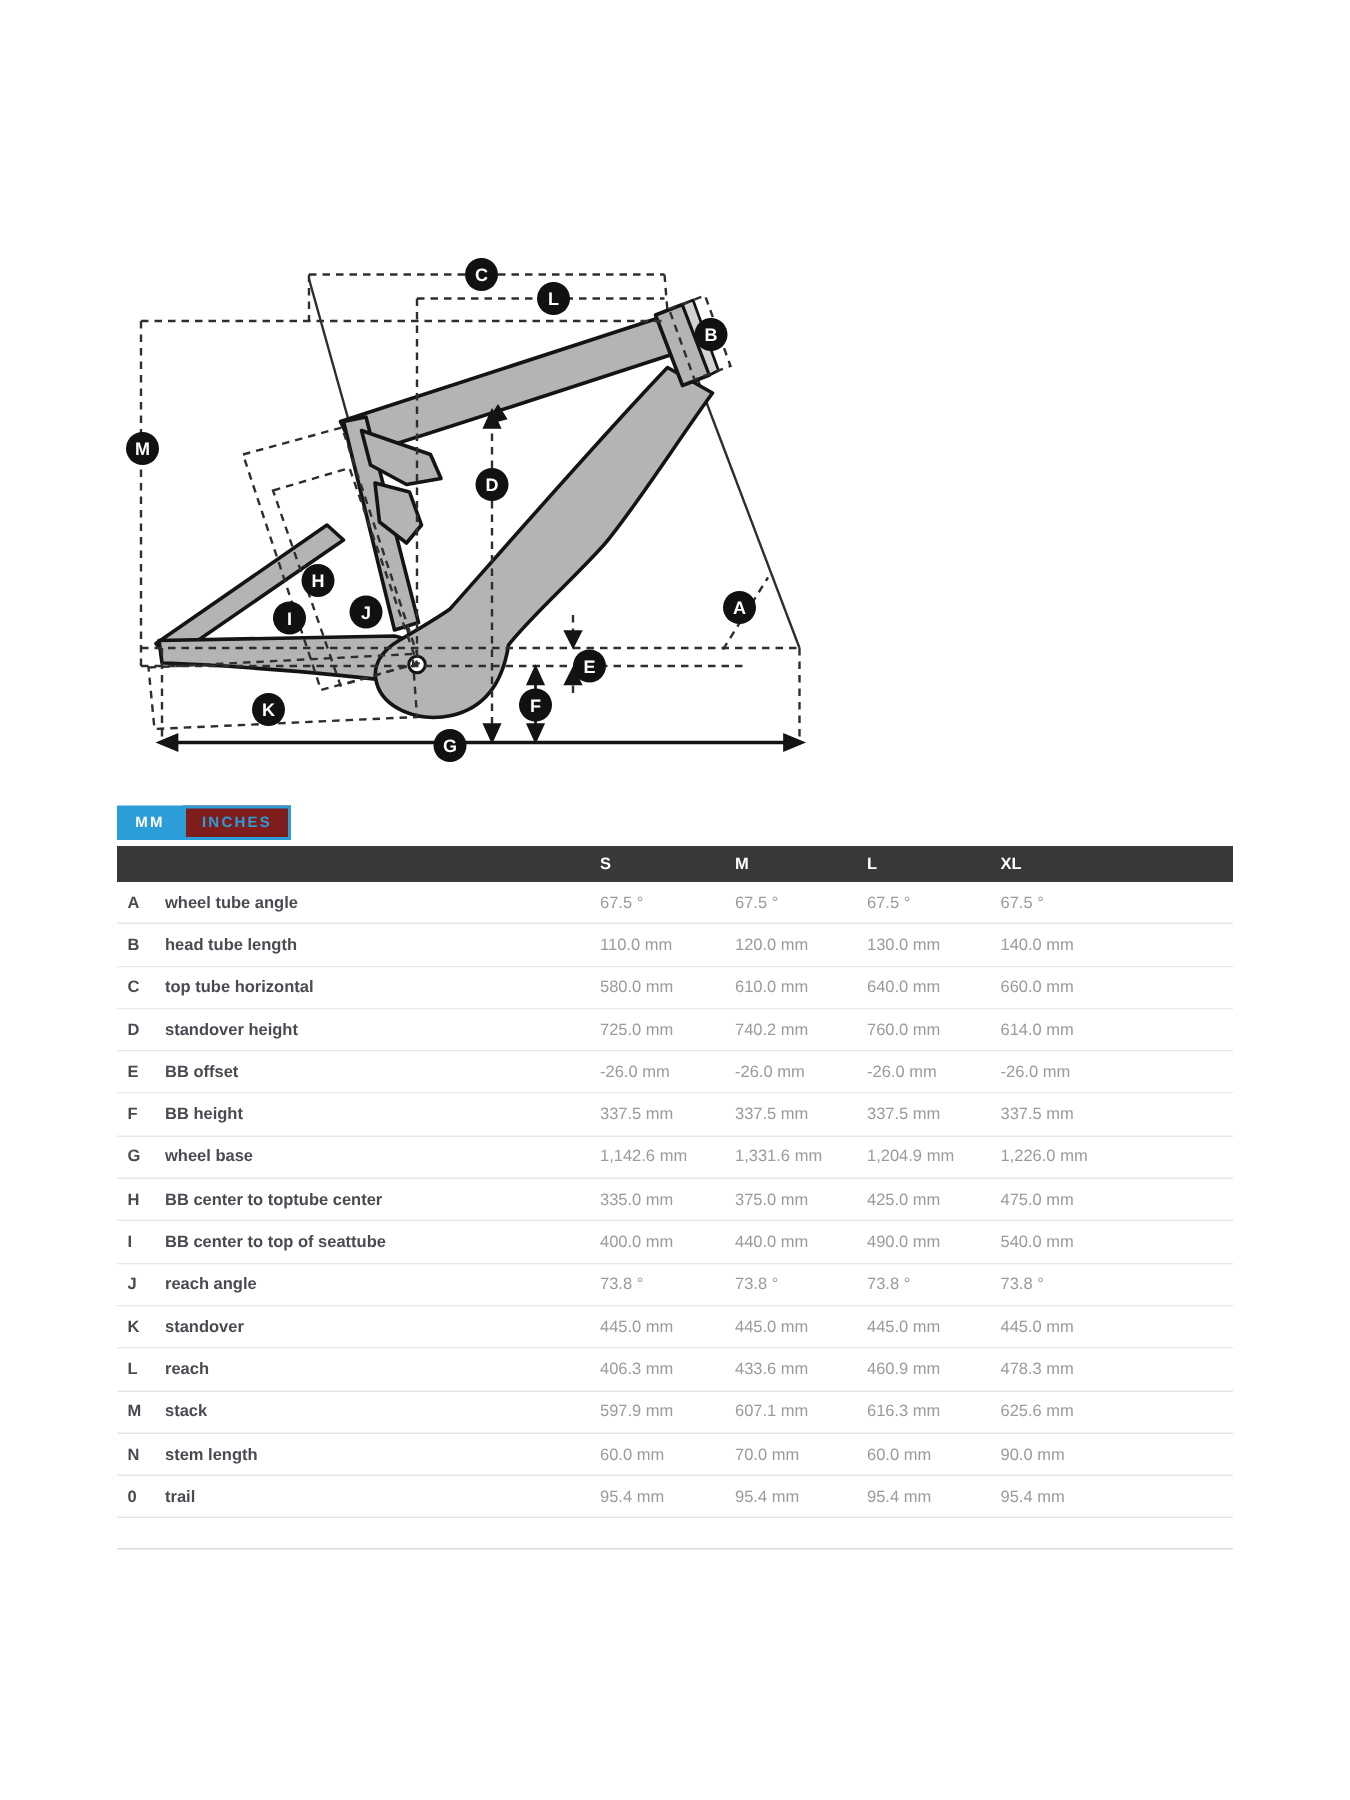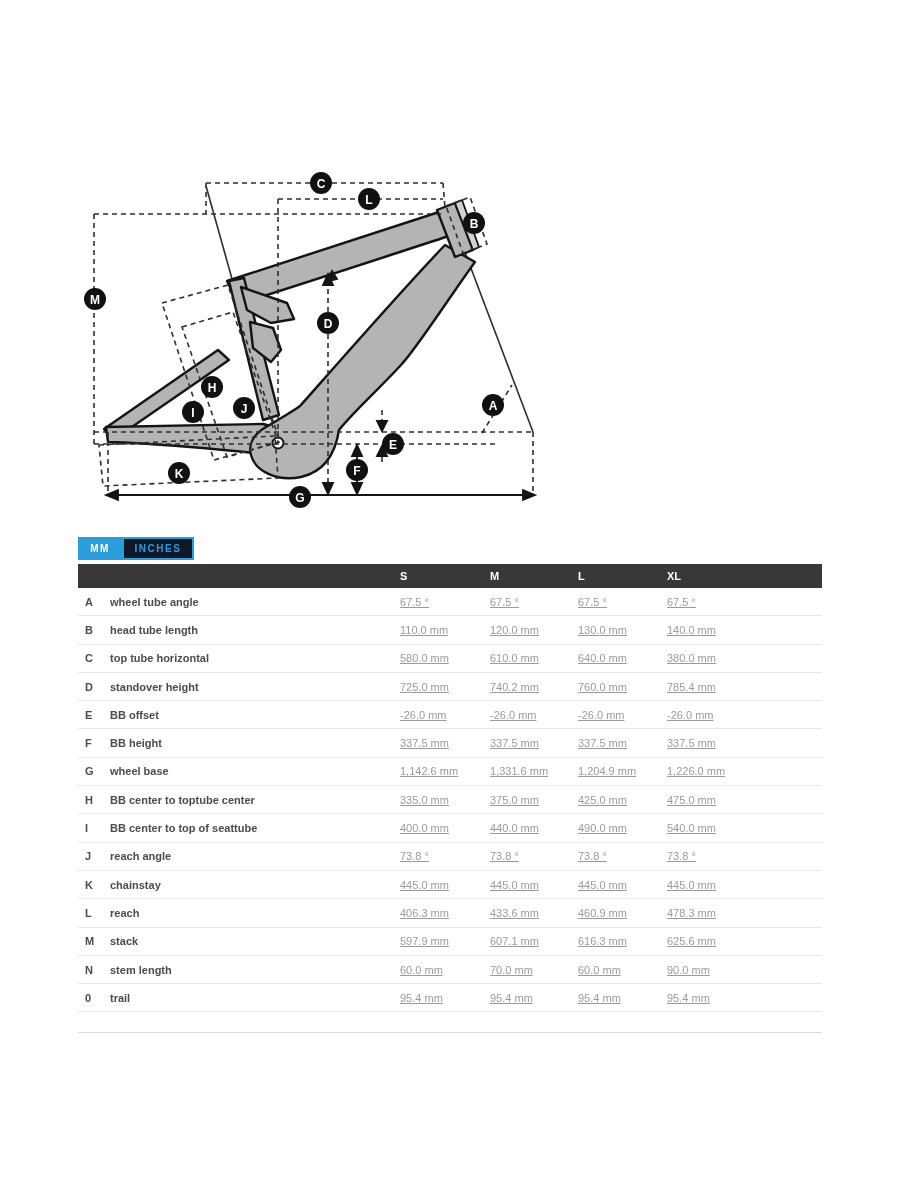--- a/index.html
+++ b/index.html
@@ -7,31 +7,31 @@
   .page{position:absolute;inset:0;background:#fff;}
 
   
   .diagram-wrap{position:absolute;left:75px;top:160px;width:470px;height:360px;}
 
   
   .units-toggle{position:absolute;left:78px;top:537px;height:23px;display:flex;border-radius:10px;}
   .unit-tab{box-sizing:border-box;height:23px;display:flex;align-items:center;justify-content:center;
     font-size:10px;font-weight:bold;letter-spacing:1.5px;cursor:pointer;}
   .unit-tab.active{width:44px;color:#fff;}
-  .unit-tab.inactive{width:72px;background:#0f172a;}
+  .unit-tab.inactive{width:72px;background:#7f1d1d;}
 
   
   .geo-table{position:absolute;left:78px;top:564px;width:744px;}
   .geo-header{height:24px;display:grid;grid-template-columns:25px 290px 90px 88px 89px 1fr;
     align-items:center;color:#fff;font-size:11px;font-weight:bold;padding-left:7px;box-sizing:border-box;}
   .geo-row{height:28.3px;display:grid;grid-template-columns:25px 290px 90px 88px 89px 1fr;
     align-items:center;border-bottom:1px solid #e7e7e7;padding-left:7px;box-sizing:border-box;background:#fff;}
   .geo-row .letter{font-size:11px;font-weight:bold;color:#4a4a52;}
   .geo-row .label{font-size:11px;font-weight:bold;color:#4a4a52;}
-  .geo-row .val{font-size:11px;color:#9b9b9b;text-decoration:underline;}
+  .geo-row .val{font-size:11px;color:#9b9b9b;}
   .geo-footer{height:20px;border-bottom:1px solid #ddd;background:#fff;}
 </style>
 </head>
 <body>
 
 <div class="page">
 
   <div class="diagram-wrap">
     <svg width="470" height="360" viewBox="0 0 470 360">
       <g id="dg-solid-under" stroke="#2e2e2e" stroke-width="1.6" fill="none">
@@ -177,29 +177,29 @@
           <div class="val">120.0 mm</div>
           <div class="val">130.0 mm</div>
           <div class="val">140.0 mm</div>
         </div>
         <div class="geo-row">
           <div class="letter">C</div>
           <div class="label">top tube horizontal</div>
           <div class="val">580.0 mm</div>
           <div class="val">610.0 mm</div>
           <div class="val">640.0 mm</div>
-          <div class="val">380.0 mm</div>
+          <div class="val">660.0 mm</div>
         </div>
         <div class="geo-row">
           <div class="letter">D</div>
           <div class="label">standover height</div>
           <div class="val">725.0 mm</div>
           <div class="val">740.2 mm</div>
           <div class="val">760.0 mm</div>
-          <div class="val">785.4 mm</div>
+          <div class="val">614.0 mm</div>
         </div>
         <div class="geo-row">
           <div class="letter">E</div>
           <div class="label">BB offset</div>
           <div class="val">-26.0 mm</div>
           <div class="val">-26.0 mm</div>
           <div class="val">-26.0 mm</div>
           <div class="val">-26.0 mm</div>
         </div>
         <div class="geo-row">
@@ -237,21 +237,21 @@
         <div class="geo-row">
           <div class="letter">J</div>
           <div class="label">reach angle</div>
           <div class="val">73.8 °</div>
           <div class="val">73.8 °</div>
           <div class="val">73.8 °</div>
           <div class="val">73.8 °</div>
         </div>
         <div class="geo-row">
           <div class="letter">K</div>
-          <div class="label">chainstay</div>
+          <div class="label">standover</div>
           <div class="val">445.0 mm</div>
           <div class="val">445.0 mm</div>
           <div class="val">445.0 mm</div>
           <div class="val">445.0 mm</div>
         </div>
         <div class="geo-row">
           <div class="letter">L</div>
           <div class="label">reach</div>
           <div class="val">406.3 mm</div>
           <div class="val">433.6 mm</div>

